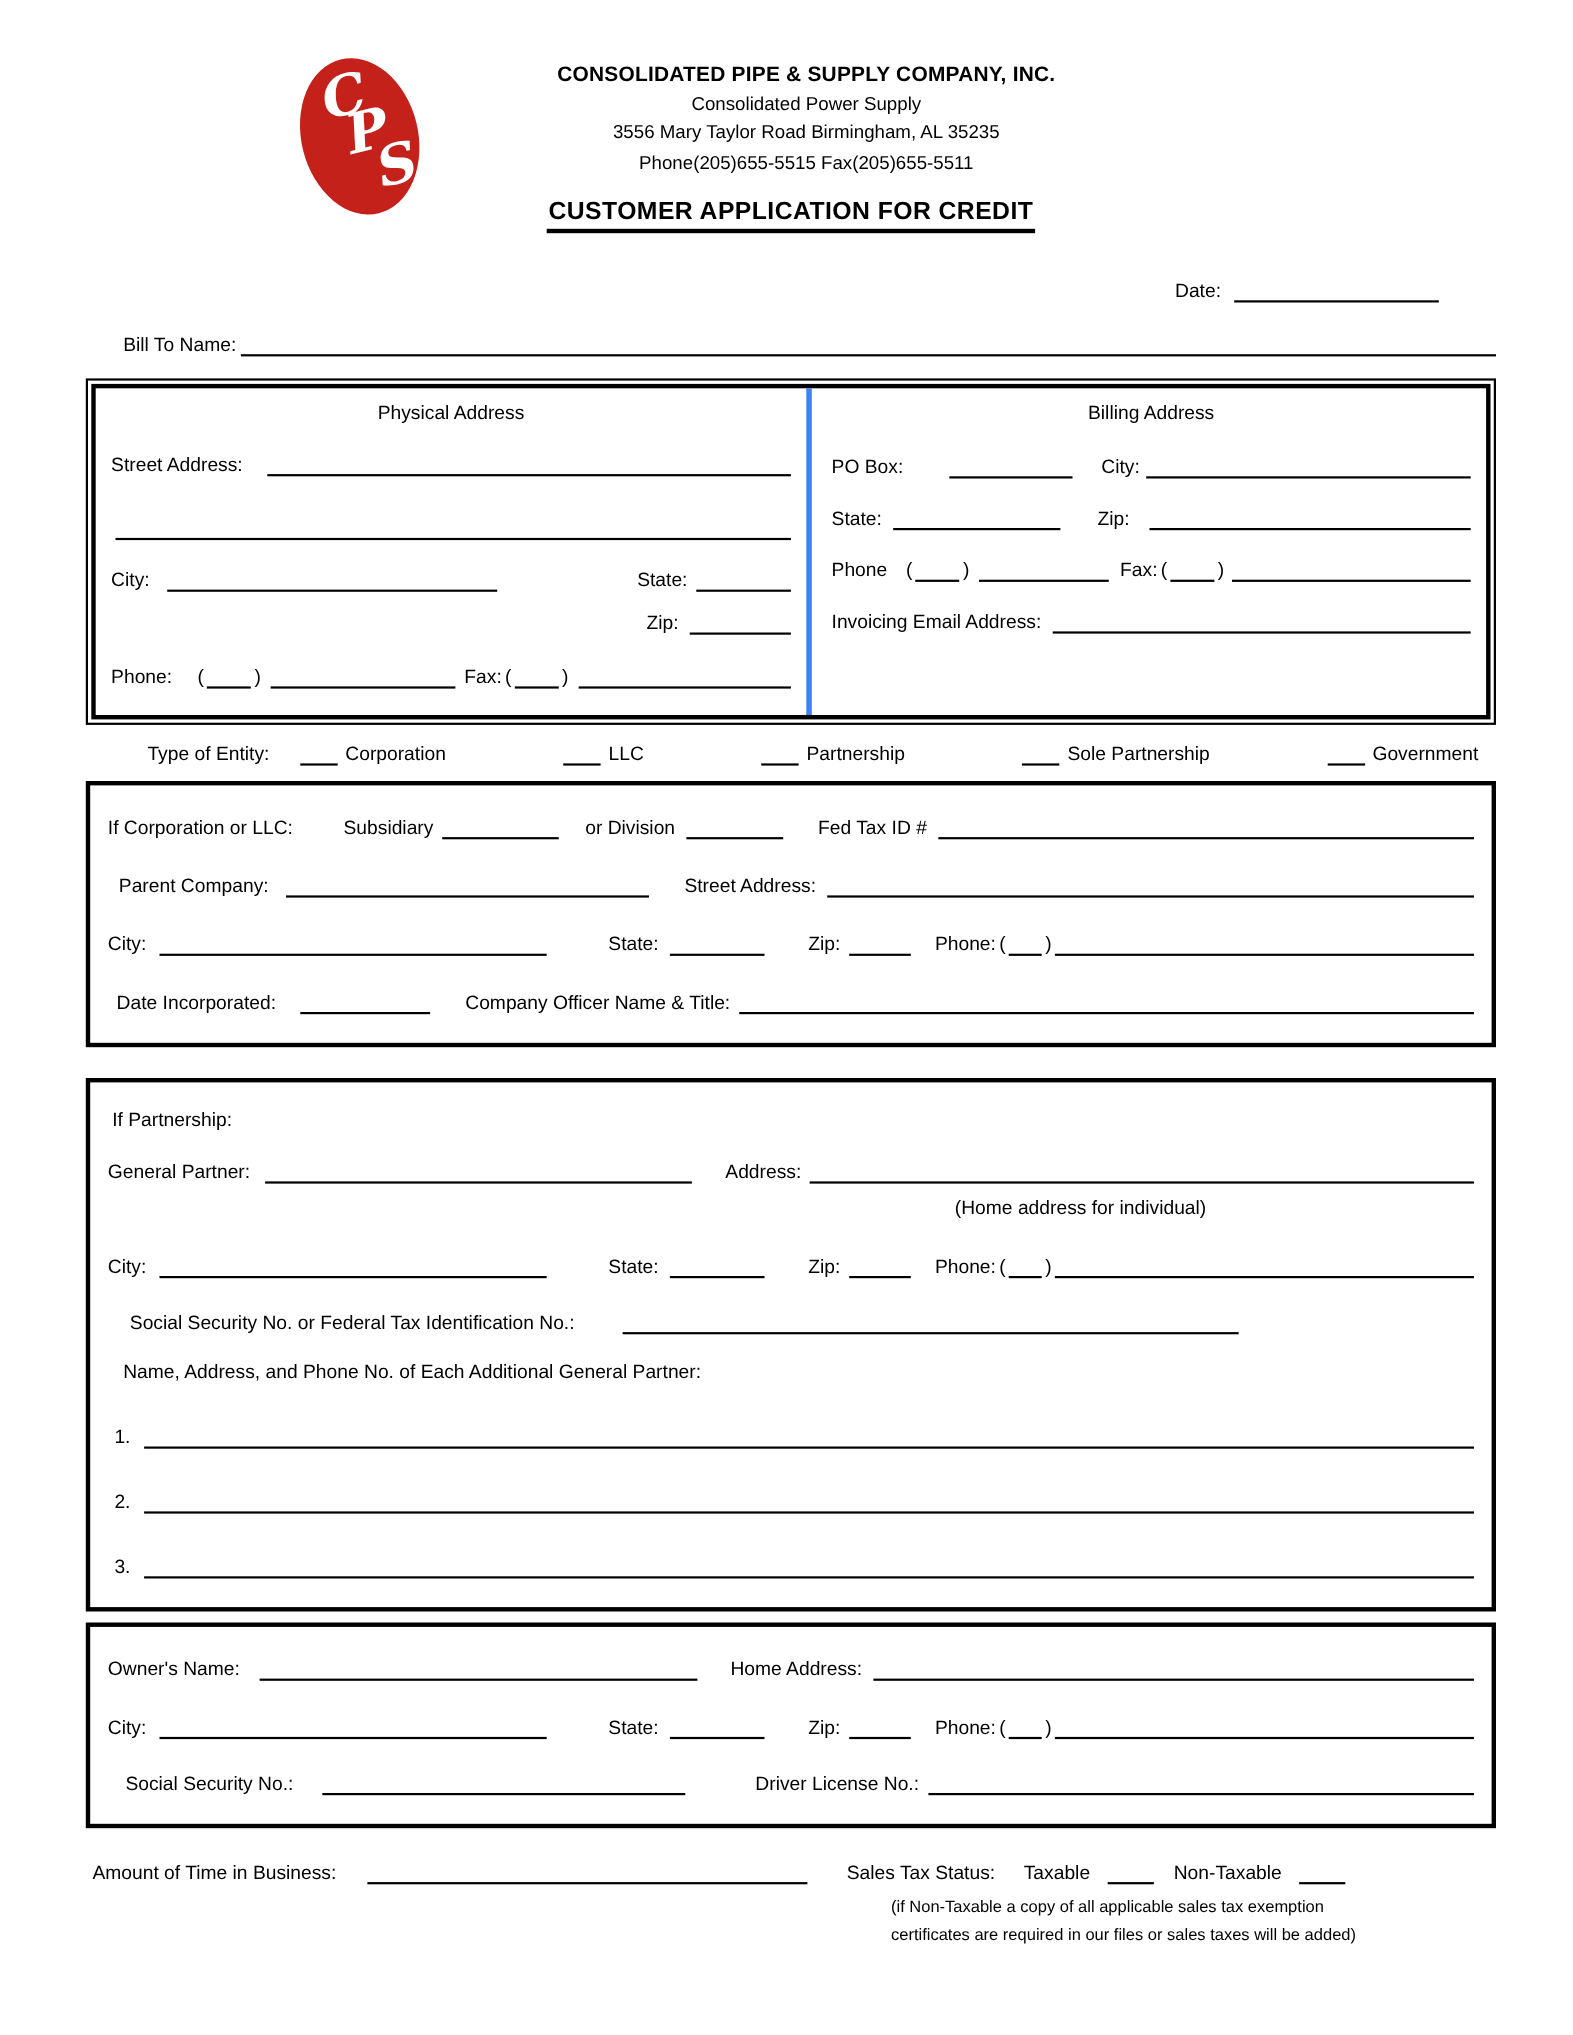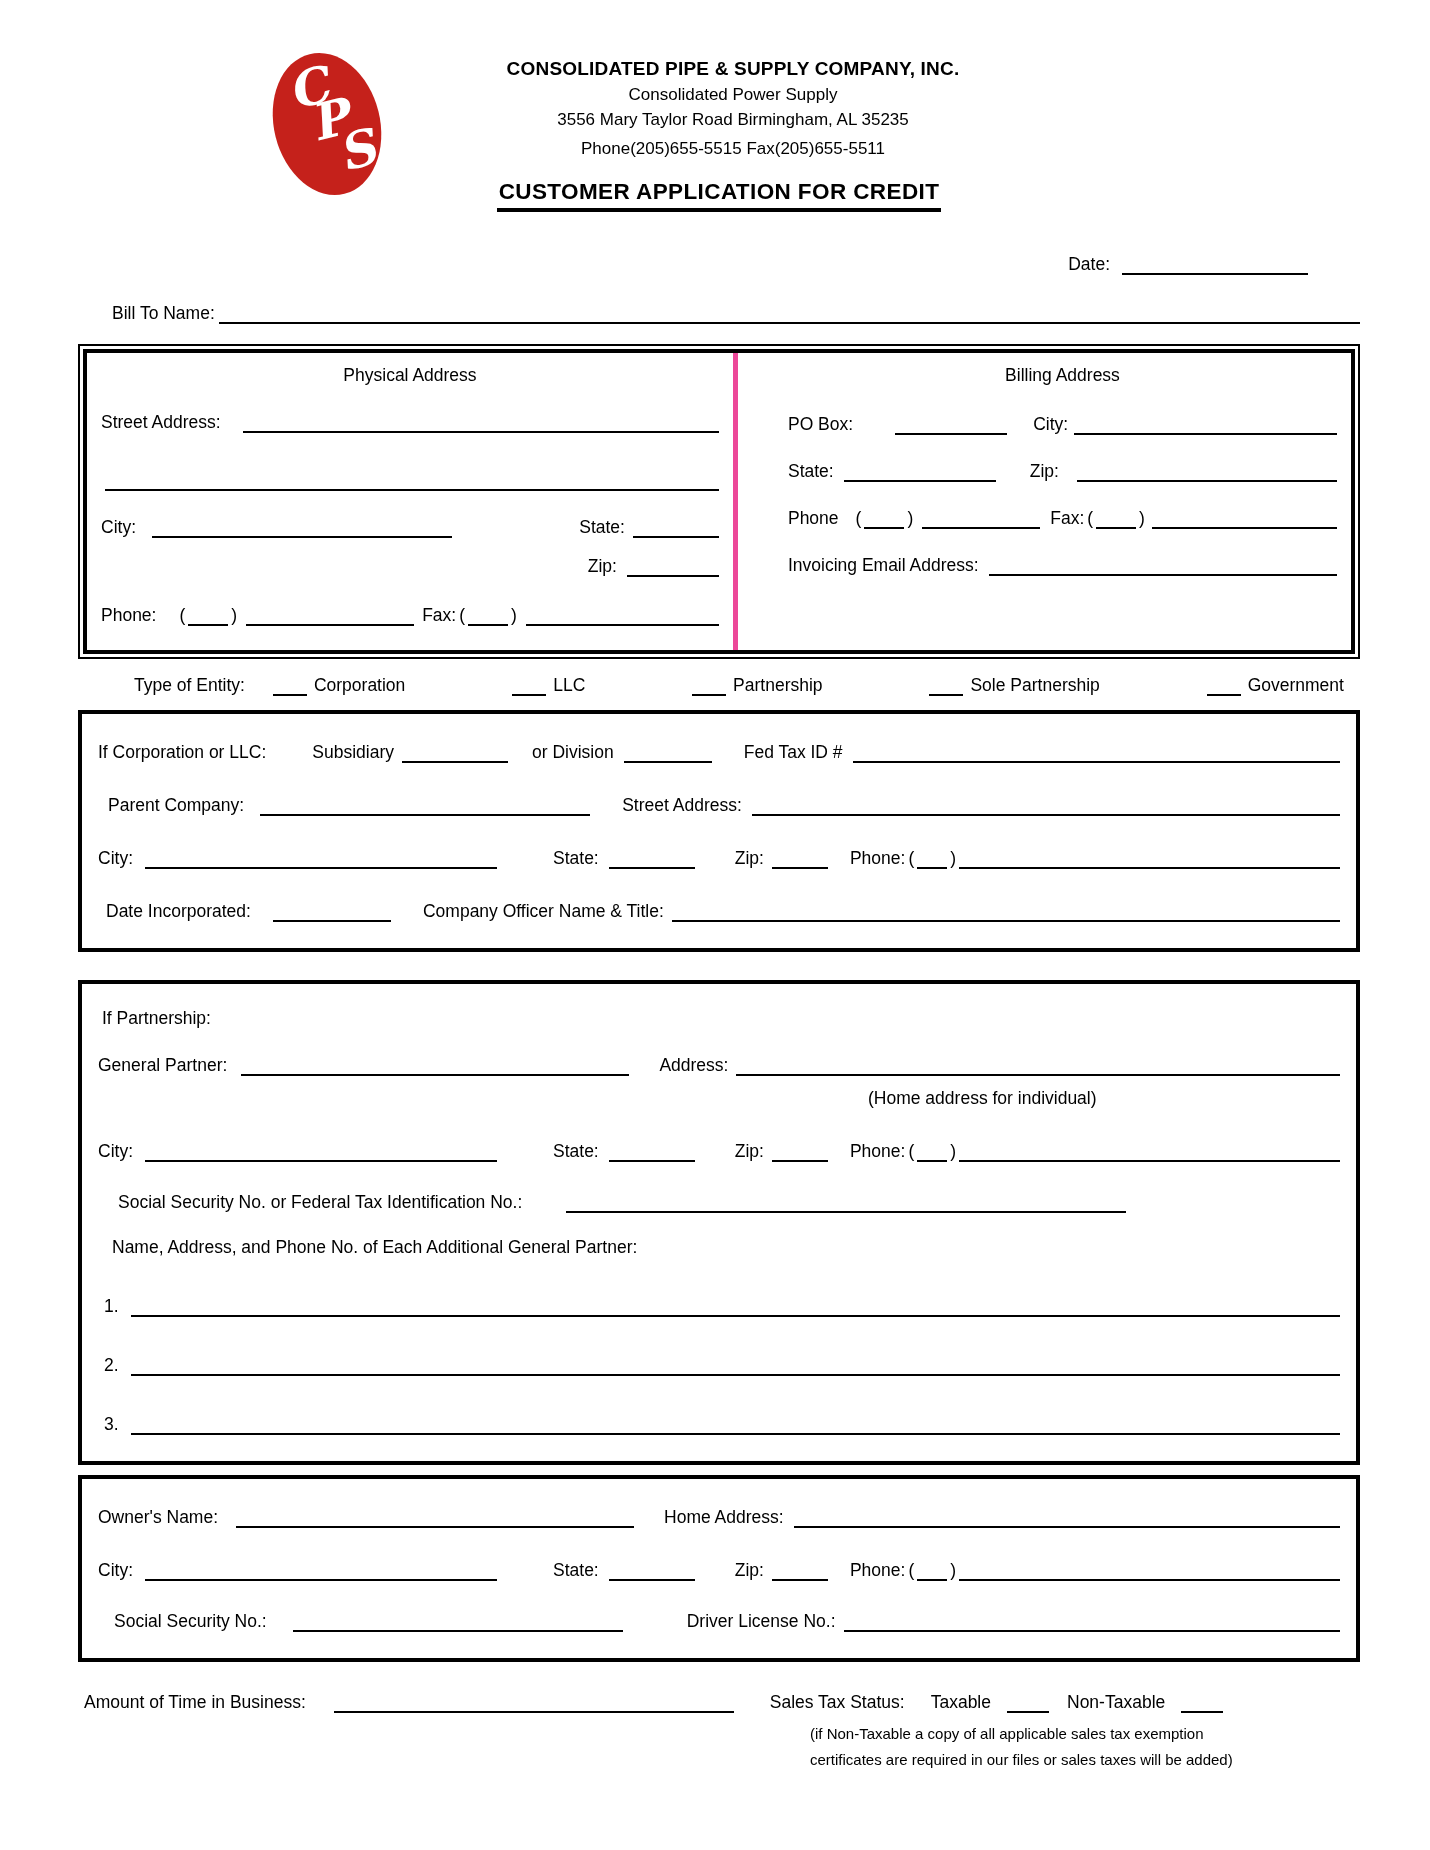--- a/index.html
+++ b/index.html
@@ -38,22 +38,22 @@
 
   .date-row { margin-top: 42px; padding-right: 52px; justify-content: flex-end; }
   .date-row .ln { width: 186px; margin-left: 12px; }
 
   .billto-row { margin-top: 28px; padding-left: 34px; }
   .billto-row .ln { margin-left: 4px; }
 
   
   .addr-box { margin-top: 20px; border: 2px solid #000; }
   .addr-inner { border: 4px solid #000; margin: 3px; display: flex; }
-  .addr-col-left  { width: 51.5%; border-right: 5px solid #ec4899; padding: 0 14px 24px 14px; }
-  .addr-col-right { flex: 1; padding: 0 14px 22px 18px; margin-left: 32px; }
+  .addr-col-left  { width: 51.5%; border-right: 5px solid #3b82f6; padding: 0 14px 24px 14px; }
+  .addr-col-right { flex: 1; padding: 0 14px 22px 18px; }
   .col-heading { text-align: center; margin-top: 12px; }
 
   .street-row { margin-top: 26px; }
   .street-row .ln { flex: 1; margin-left: 22px; }
   .street-cont-row { margin-top: 54px; }
   .street-cont-row .ln { flex: 1; margin-left: 4px; }
   .pcity-row { margin-top: 26px; }
   .pcity-row .ln-city { width: 300px; margin-left: 16px; }
   .pcity-row .lbl-state { margin-left: auto; }
   .pcity-row .ln-state { flex: 0 0 86px; margin-left: 8px; }

